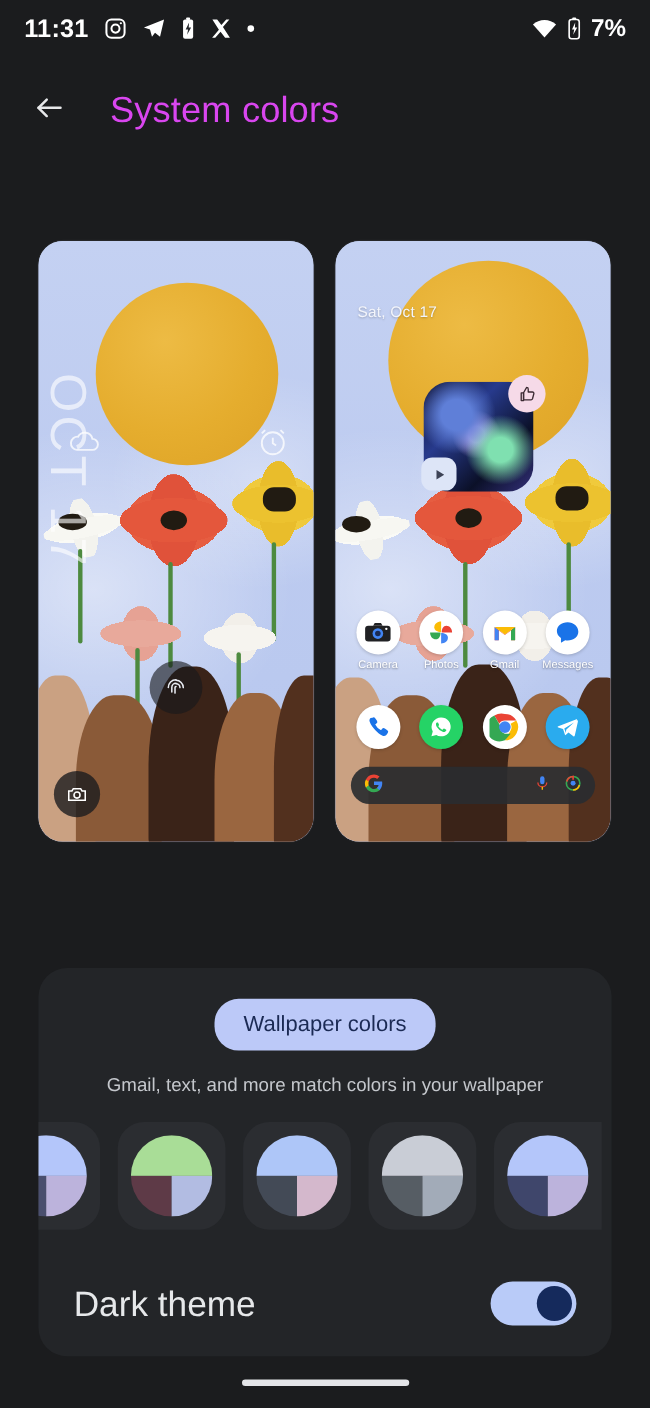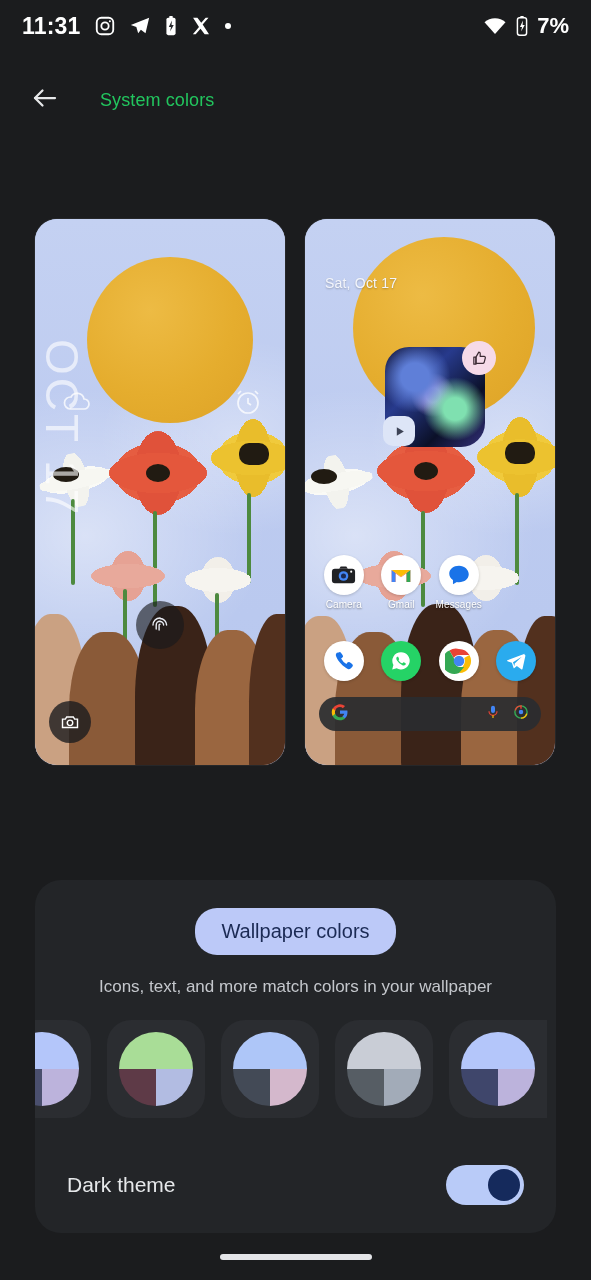--- a/index.html
+++ b/index.html
@@ -26,21 +26,21 @@
   
   .appbar {
     position: absolute; top: 62px; left: 0; right: 0; height: 76px;
     display: flex; align-items: center; padding-left: 22px;
   }
   .back-btn {
     width: 46px; height: 46px; display: flex; align-items: center; justify-content: center;
     border-radius: 50%;
   }
   .page-title {
-    margin-left: 32px; color: #22c55e; font-size: 18px; letter-spacing: .1px;
+    margin-left: 32px; color: #d946ef; font-size: 33px; letter-spacing: .1px;
   }
 
   
   .previews {
     position: absolute; top: 219px; left: 0; right: 0;
     display: flex; gap: 20px; padding-left: 35px;
   }
   .preview {
     width: 250px; height: 546px; border-radius: 22px; overflow: hidden;
     position: relative; background: #b9c8ef;
@@ -166,21 +166,21 @@
   .swatch.last { border-radius: 24px 0 0 24px; }
   .pie { width: 74px; height: 74px; border-radius: 50%; overflow: hidden; position: relative; }
   .pie .q-top { position: absolute; left: 0; right: 0; top: 0; height: 50%; }
   .pie .q-bl { position: absolute; left: 0; width: 50%; top: 50%; height: 50%; }
   .pie .q-br { position: absolute; right: 0; width: 50%; top: 50%; height: 50%; }
 
   .dark-row {
     position: absolute; left: 0; right: 0; bottom: 0; height: 96px;
     display: flex; align-items: center; padding: 0 32px;
   }
-  .dark-label { font-size: 21px; color: #e6e8ea; }
+  .dark-label { font-size: 32px; color: #e6e8ea; }
   .switch {
     margin-left: auto; width: 78px; height: 40px; border-radius: 20px;
     background: #b9cbf8; position: relative;
   }
   .switch .knob {
     position: absolute; right: 4px; top: 4px; width: 32px; height: 32px;
     border-radius: 50%; background: #152a5c;
   }
 
   
@@ -419,20 +419,31 @@
               <path d="M9.5 7l1.6-2.4h5.8L18.5 7z" fill="#202124"></path>
               <circle cx="14" cy="14.5" r="5" fill="#4285f4"></circle>
                 <circle cx="14" cy="14.5" r="2.6" fill="#1a2a54"></circle>
               <circle cx="22" cy="10" r="1.1" fill="#fff"></circle>
             </svg>
           </div>
           <div class="app-label">Camera</div>
         </div>
         <div class="app">
           <div class="app-icon">
+            <svg width="28" height="28" viewBox="0 0 28 28">
+              <path d="M14 13.5V4c-3.6 0-6.2 2.3-6.2 5.2s2.8 4.3 6.2 4.3z" fill="#fbbc05"></path>
+              <path d="M14.5 14h9.5c0-3.6-2.3-6.2-5.2-6.2S14.5 10.6 14.5 14z" fill="#ea4335"></path>
+              <path d="M14 14.5V24c3.6 0 6.2-2.3 6.2-5.2S17.4 14.5 14 14.5z" fill="#4285f4"></path>
+              <path d="M13.5 14H4c0 3.6 2.3 6.2 5.2 6.2S13.5 17.4 13.5 14z" fill="#34a853"></path>
+            </svg>
+          </div>
+          <div class="app-label">Photos</div>
+        </div>
+        <div class="app">
+          <div class="app-icon">
             <svg width="26" height="26" viewBox="0 0 28 28">
               <path d="M4 8.5v13h4V12l6 4.5L20 12v9.5h4v-13L14 16z" fill="#ea4335"></path>
               <path d="M4 8.5v13h4V12z" fill="#4285f4"></path>
               <path d="M20 12v9.5h4v-13z" fill="#34a853"></path>
               <path d="M4 8.5 14 16l10-7.5H4z" fill="#fbbc05"></path>
             </svg>
           </div>
           <div class="app-label">Gmail</div>
         </div>
         <div class="app">
@@ -506,21 +517,21 @@
           </svg>
         </span>
       </div>
     </div>
   </div>
 
   <div class="card">
     <div class="tabs">
       <div class="tab active">Wallpaper colors</div>
     </div>
-    <div class="card-desc">Icons, text, and more match colors in your wallpaper</div>
+    <div class="card-desc">Gmail, text, and more match colors in your wallpaper</div>
 
     <div class="swatch-rail">
       <div class="swatch first">
         <div class="pie">
           <div class="q-top" style="background:#B4C6FA"></div>
           <div class="q-bl" style="background:#4A4F6E"></div>
           <div class="q-br" style="background:#BCB3DC"></div>
         </div>
       </div>
       <div class="swatch">

